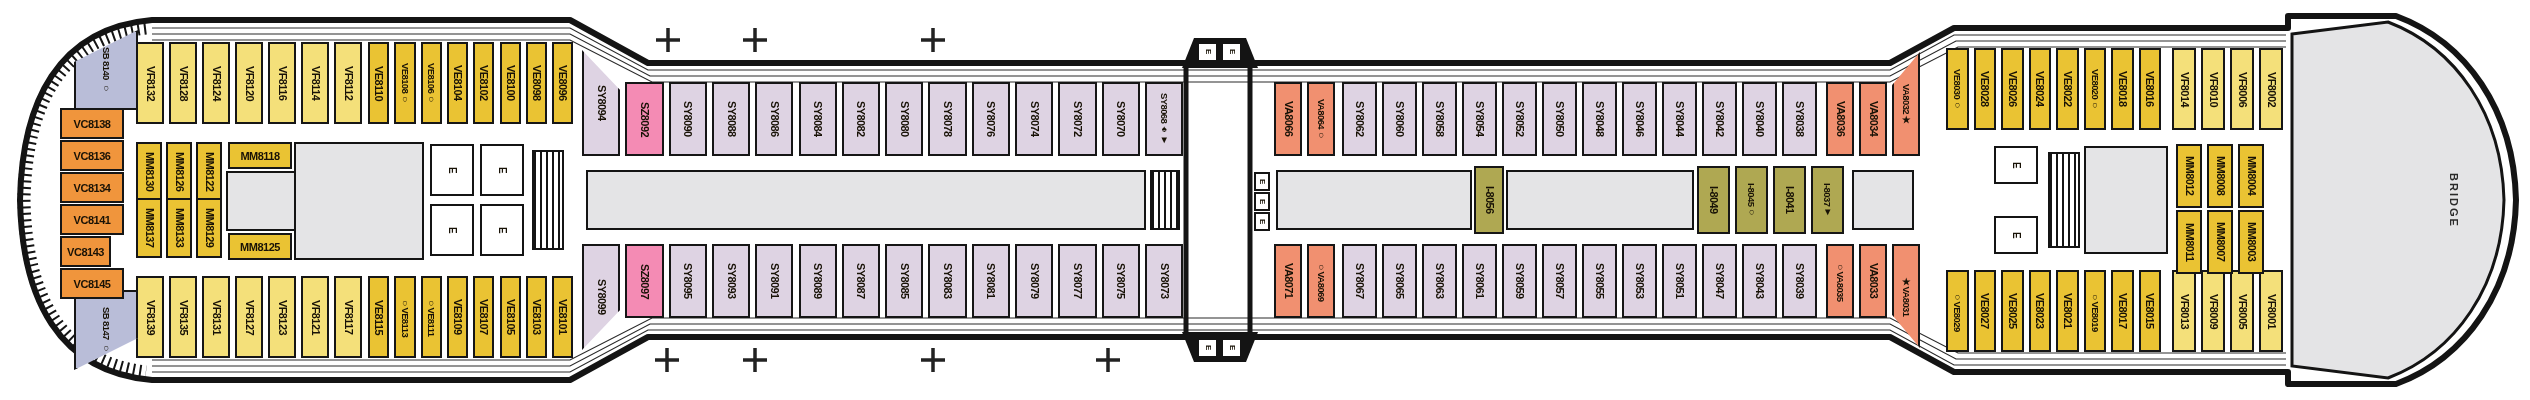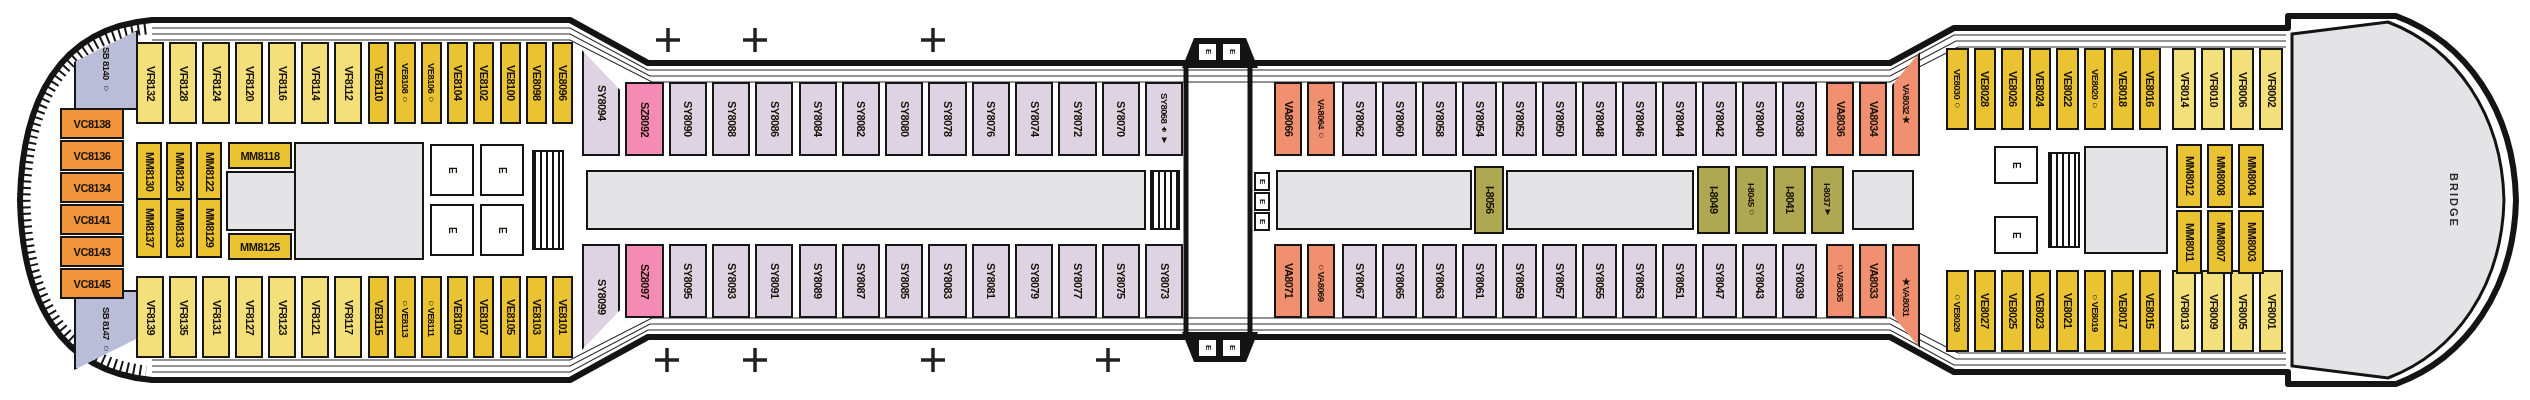--- a/index.html
+++ b/index.html
@@ -404,21 +404,21 @@
     </div>
     <div class="cabin" style="left: 60px; top: 140px; width: 64px; height: 31px; background: rgb(240, 149, 60);">
       <span class="hlab">VC8136</span>
     </div>
     <div class="cabin" style="left: 60px; top: 172px; width: 64px; height: 31px; background: rgb(240, 149, 60);">
       <span class="hlab">VC8134</span>
     </div>
     <div class="cabin" style="left: 60px; top: 204px; width: 64px; height: 31px; background: rgb(240, 149, 60);">
       <span class="hlab">VC8141</span>
     </div>
-    <div class="cabin" style="left: 60px; top: 236px; width: 64px; height: 31px; background: rgb(240, 149, 60);">
+    <div class="cabin" style="left: 60px; top: 236px; width: 51px; height: 31px; background: rgb(240, 149, 60);">
       <span class="hlab">VC8143</span>
     </div>
     <div class="cabin" style="left: 60px; top: 268px; width: 64px; height: 31px; background: rgb(240, 149, 60);">
       <span class="hlab">VC8145</span>
     </div>
     <div class="cabin" style="left: 136px; top: 142px; width: 26px; height: 60px; background: rgb(234, 195, 51);">
       <span class="vlab">MM8130</span>
     </div>
     <div class="cabin" style="left: 166px; top: 142px; width: 26px; height: 60px; background: rgb(234, 195, 51);">
       <span class="vlab">MM8126</span>

